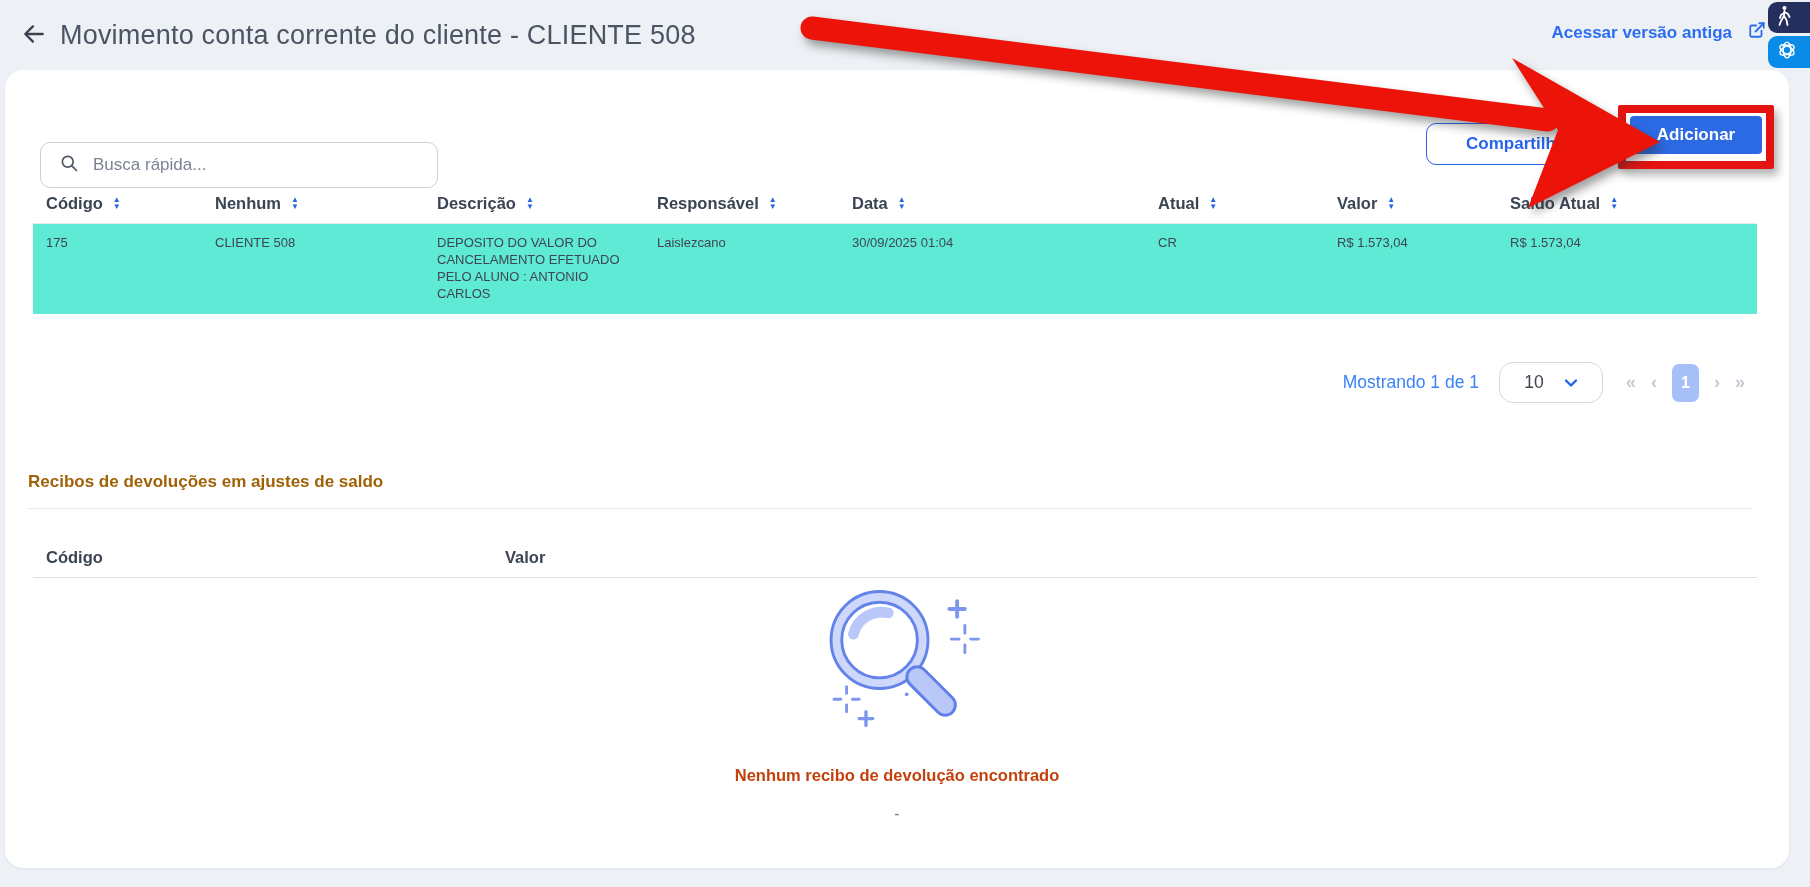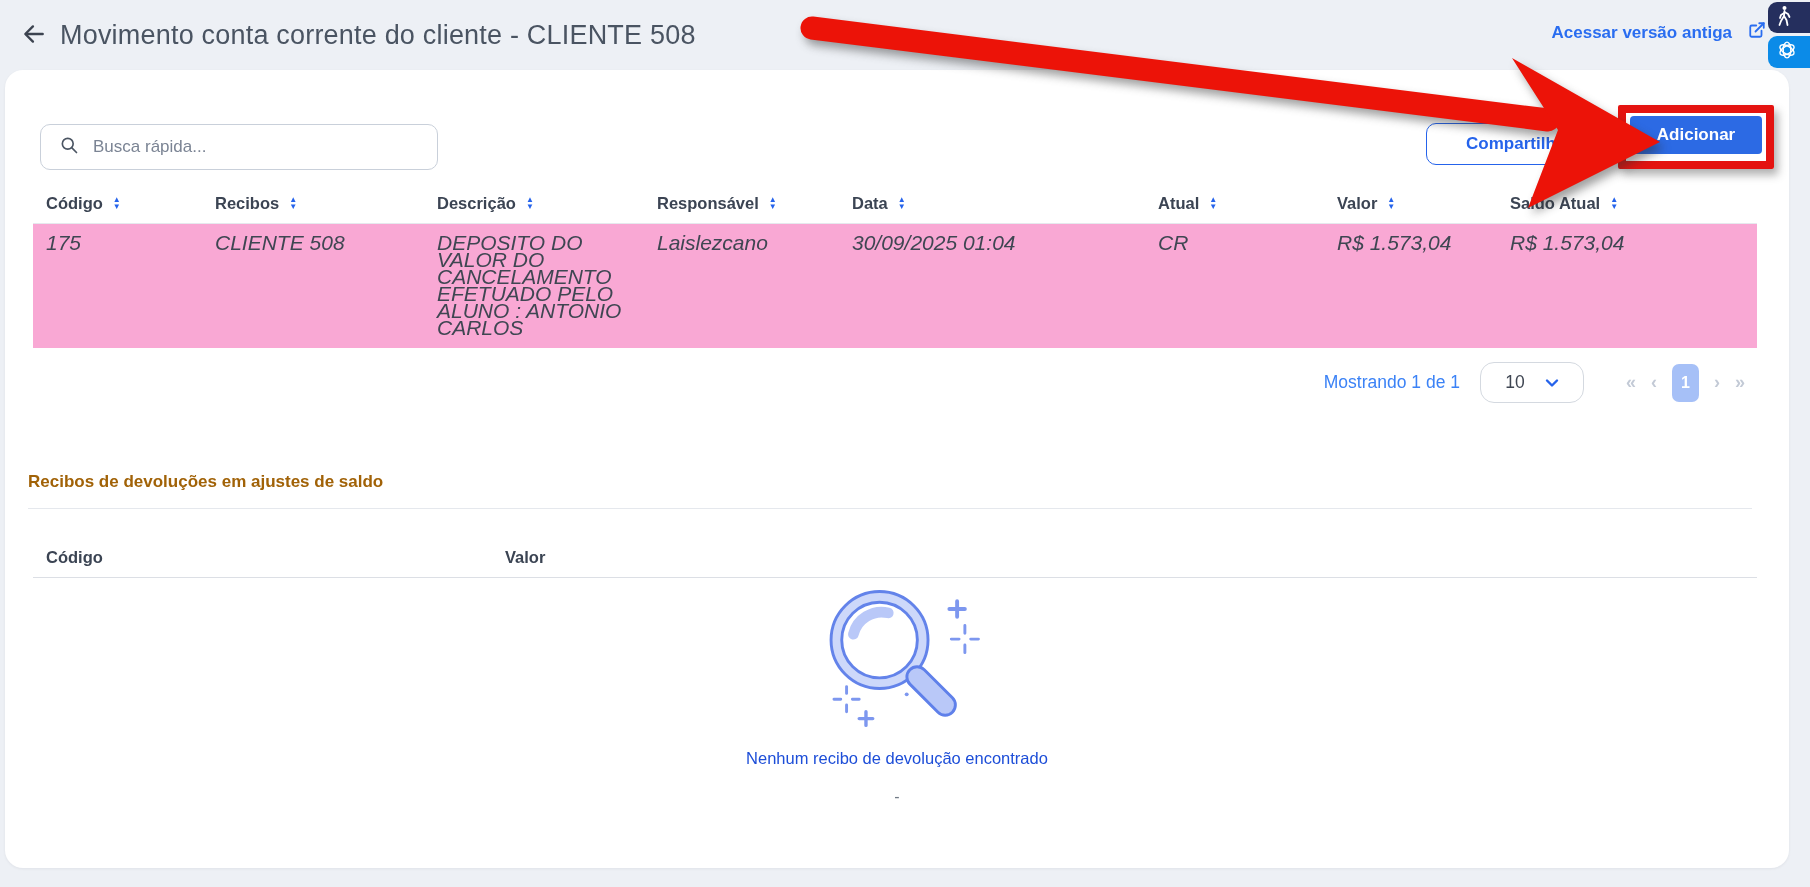--- a/index.html
+++ b/index.html
@@ -19,53 +19,53 @@
 
   
   .edge-badge { position:absolute; right:0; width:42px; display:flex; align-items:center; justify-content:flex-start; padding-left:8px; border-radius:9px 0 0 9px; }
   .edge-badge.navy { top:2px; height:31px; background:#252f5e; }
   .edge-badge.blue { top:36px; height:32px; background:#0b8be8; }
 
   
   .card { position:absolute; left:5px; top:70px; width:1784px; height:798px; background:#ffffff; border-radius:18px; box-shadow:0 1px 3px rgba(16,24,40,.06); }
 
   
-  .search-box { position:absolute; left:35px; top:54px; width:398px; height:46px; border:1px solid #c9d0da; border-radius:10px; display:flex; align-items:center; padding-left:18px; gap:14px; background:#fff; }
+  .search-box { position:absolute; left:35px; top:72px; width:398px; height:46px; border:1px solid #c9d0da; border-radius:10px; display:flex; align-items:center; padding-left:18px; gap:14px; background:#fff; }
   .search-box input { border:none; outline:none; font-size:17px; color:#3d4554; width:300px; font-family:"Liberation Sans", sans-serif; background:transparent; }
   .search-box input::placeholder { color:#7b8494; }
   .btn-share { position:absolute; left:1421px; top:53px; width:186px; height:42px; border:1.5px solid #2563eb; background:#fff; color:#2563eb; font-weight:700; font-size:17px; border-radius:10px; cursor:pointer; font-family:"Liberation Sans", sans-serif; }
   .btn-add { position:absolute; left:1625px; top:46px; width:132px; height:38px; border:none; background:#2c6ae4; color:#fff; font-weight:700; font-size:17px; border-radius:4px; cursor:pointer; font-family:"Liberation Sans", sans-serif; }
 
   
   .movements { position:absolute; left:28px; top:116px; width:1724px; border-collapse:collapse; table-layout:fixed; }
   .movements th { text-align:left; padding:8px 4px 10px 13px; border-bottom:1px solid #e6e9ee; }
   .th-inner { display:inline-flex; align-items:center; gap:10px; font-size:16.5px; font-weight:700; color:#3b4453; }
   .sort { display:inline-flex; flex-direction:column; color:#2563eb; font-size:8px; line-height:6.5px; font-style:normal; cursor:pointer; }
-  .movements td { vertical-align:top; padding:10px 18px 12px 13px; font-size:21px; color:#3f4652; line-height:17px; background:#f9a8d4;font-style:italic; }
+  .movements td { vertical-align:top; padding:10px 18px 12px 13px; font-size:13px; color:#3f4652; line-height:17px; background:#5eead4; }
 
   
   .pagination { position:absolute; top:292px; right:44px; height:41px; display:flex; align-items:center; }
   .pg-summary { color:#3b82f6; font-size:17.5px; margin-right:20px; }
-  .pg-size { width:104px; height:41px; border:1px solid #d4d9e0; border-radius:14px; display:flex; align-items:center; justify-content:center; gap:20px; font-size:17.5px; color:#3f4652; cursor:pointer; background:#fff; margin-right:42px; }
+  .pg-size { width:104px; height:41px; border:1px solid #d4d9e0; border-radius:14px; display:flex; align-items:center; justify-content:center; gap:20px; font-size:17.5px; color:#3f4652; cursor:pointer; background:#fff; margin-right:23px; }
   .pager { display:flex; align-items:center; gap:15px; }
   .pg-arrow { color:#c3cad6; font-size:18px; font-weight:700; cursor:pointer; user-select:none; }
   .pg-current { width:27px; height:38px; border-radius:7px; background:#a6c0f7; color:#ffffff; font-weight:700; font-size:16px; display:flex; align-items:center; justify-content:center; cursor:pointer; }
 
   
   .section-title { position:absolute; left:23px; top:402px; font-size:17px; font-weight:700; color:#a16207; }
   .section-rule { position:absolute; left:23px; top:438px; width:1724px; height:1px; background:#e5e8ed; border:none; }
   .table2-head { position:absolute; left:28px; top:478px; width:1724px; display:flex; padding-bottom:10px; border-bottom:1px solid #dcdfe5; }
   .t2c { font-size:16.5px; font-weight:700; color:#3b4453; }
   .t2c.c1 { width:472px; padding-left:13px; }
   .t2c.c2 { width:895px; }
   .t2c.c3 { width:357px; }
 
   
   .empty { position:absolute; left:0; top:508px; width:1784px; text-align:center; }
-  .empty-caption { margin-top:7px; font-size:16.5px; font-weight:400; color:#1d4ed8; }
+  .empty-caption { margin-top:24px; font-size:16.5px; font-weight:700; color:#c2410c; }
   .empty-dash { margin-top:20px; font-size:16px; color:#717a86; }
 
   
   .annotation-svg { position:absolute; left:0; top:0; pointer-events:none; z-index:60; filter:drop-shadow(4px 6px 5px rgba(45,45,45,.45)); }
   .annotation-box { position:absolute; left:1618px; top:105px; width:156px; height:64px; border:8px solid #e41310; border-radius:2px; pointer-events:none; z-index:55; box-shadow:4px 6px 8px rgba(60,60,60,.4); }
 </style>
 </head>
 <body>
 
 <header class="topbar">
@@ -141,21 +141,21 @@
     <thead>
       <tr>
         <th><span class="th-inner">
               <span>Código</span>
               <span class="sort">
                 <i>▲</i>
                 <i>▼</i>
               </span>
             </span></th>
         <th><span class="th-inner">
-              <span>Recibos</span>
+              <span>Nenhum</span>
               <span class="sort">
                 <i>▲</i>
                 <i>▼</i>
               </span>
             </span></th>
         <th><span class="th-inner">
               <span>Descrição</span>
               <span class="sort">
                 <i>▲</i>
                 <i>▼</i>

